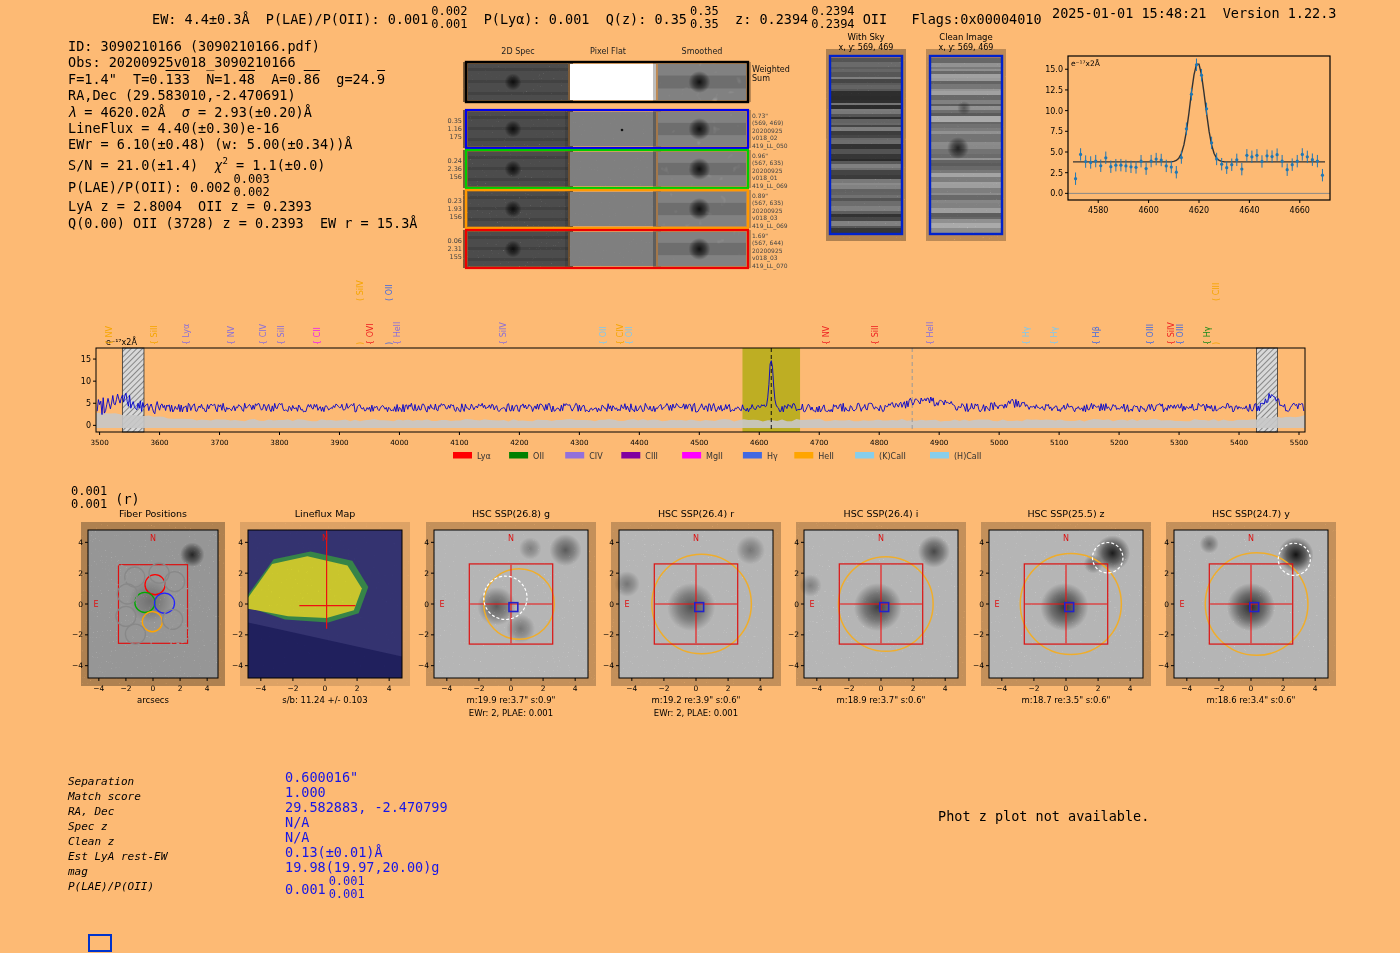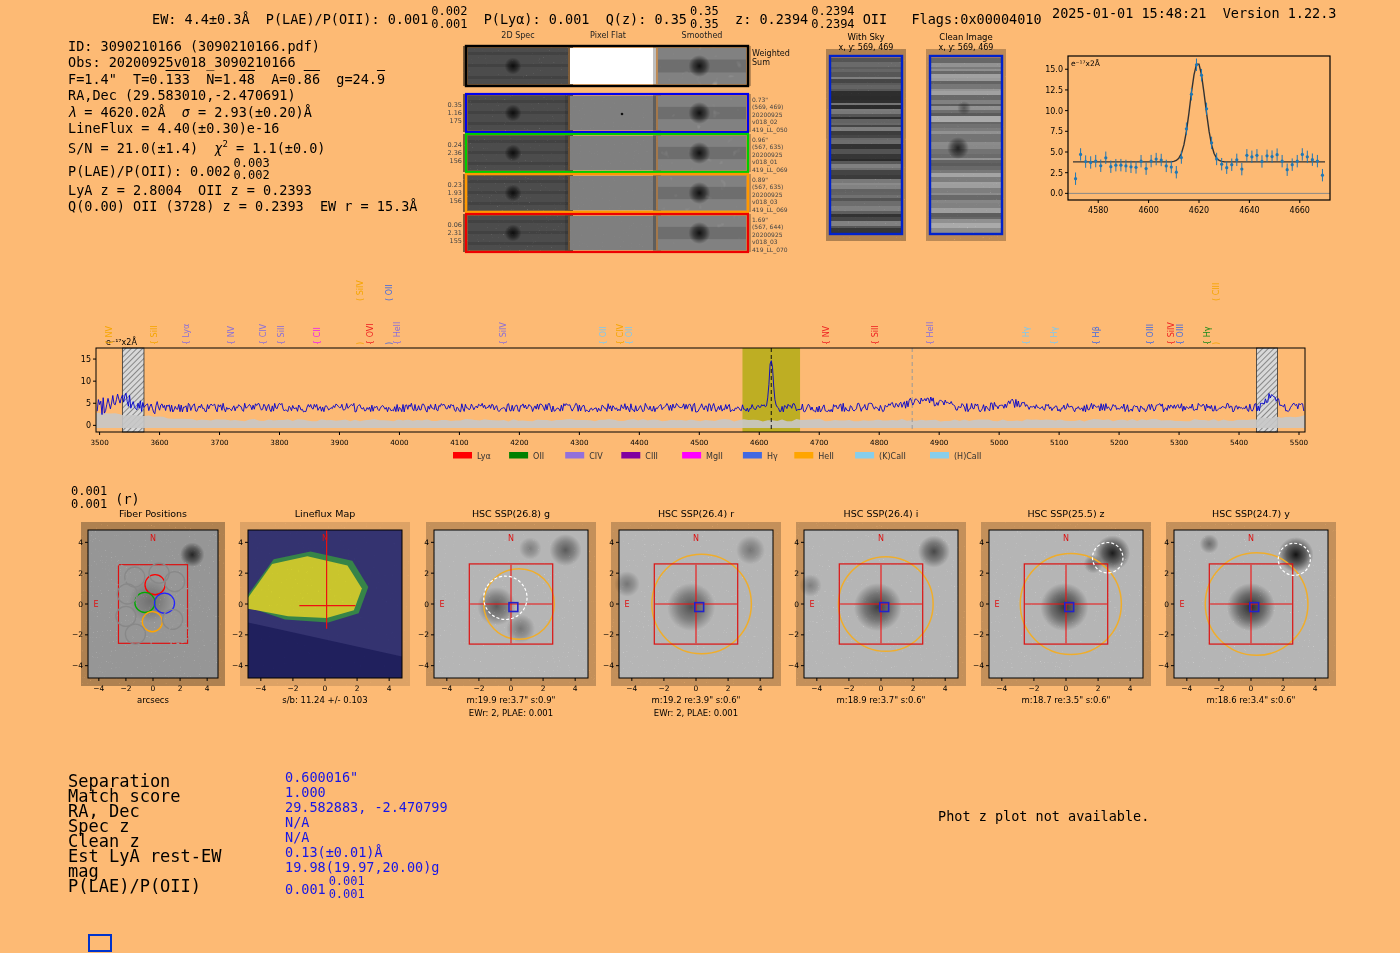--- a/index.html
+++ b/index.html
@@ -5,45 +5,46 @@
   html,body{margin:0;padding:0;background:#fff;}
   .page{position:relative;width:1400px;height:953px;background:#fdba74;overflow:hidden;
         font-family:"DejaVu Sans Mono","Liberation Mono",monospace;color:#000;}
   .abs{position:absolute;}
   .mono13{font-size:13.5px;line-height:16.4px;white-space:pre;}
   .mono13 .frac,.mono13v .frac{display:inline-block;vertical-align:-4px;font-size:12px;line-height:1.05;margin-left:3px;}
   .it{font-style:italic;}
   .ov{text-decoration:overline;}
   .sp{font-size:9px;vertical-align:6px;}
   .mono13v{font-size:13.5px;line-height:15px;white-space:pre;color:#1616e6;}
-  .labelcol{font-size:17px;line-height:15px;white-space:pre;color:#000;}
+  .labelcol{font-size:11px;line-height:15px;white-space:pre;color:#000;font-style:italic;}
   .pagebox{border:2px solid #0033cc;width:20px;height:14px;}
   svg text{font-family:"DejaVu Sans","Liberation Sans",sans-serif;}
 </style>
 </head>
 <body>
 
 <div class="page">
   <div class="abs mono13" id="hdr-left" style="left:152px;top:5px;"><span>EW: 4.4±0.3Å  P(LAE)/P(OII): 0.001</span><span class="frac"><div>0.002</div><div>0.001</div></span><span>  P(Lyα): 0.001  Q(z): 0.35</span><span class="frac"><div>0.35</div><div>0.35</div></span><span>  z: 0.2394</span><span class="frac"><div>0.2394</div><div>0.2394</div></span><span> OII   Flags:0x00004010</span></div>
   <div class="abs mono13" id="hdr-right" style="left:1052px;top:5px;">2025-01-01 15:48:21  Version 1.22.3</div>
 
   <div class="abs" id="info-block" style="left:68px;top:38px;">
       <div class="mono13"><span>ID: 3090210166 (3090210166.pdf)</span></div>
       <div class="mono13"><span>Obs: 20200925v018_3090210166</span></div>
       <div class="mono13"><span>F=1.4"  T=0.</span><span class="ov">133</span><span>  N=1.</span><span class="ov">48</span><span>  A=0.</span><span class="ov">86</span><span>  g=24.</span><span class="ov">9</span></div>
       <div class="mono13"><span>RA,Dec (29.583010,-2.470691)</span></div>
       <div class="mono13"><span class="it">λ</span><span> = 4620.02Å  </span><span class="it">σ</span><span> = 2.93(±0.20)Å</span></div>
       <div class="mono13"><span>LineFlux = 4.40(±0.30)e-16</span></div>
+      <div class="mono13"><span>EWr = 6.10(±0.48) (w: 5.00(±0.34))Å</span></div>
       <div class="mono13"><span>S/N = 21.0(±1.4)  </span><span class="it">χ</span><span class="sp">2</span><span> = 1.1(±0.0)</span></div>
       <div class="mono13"><span>P(LAE)/P(OII): 0.002</span><span class="frac"><div>0.003</div><div>0.002</div></span></div>
       <div class="mono13"><span>LyA z = 2.8004  OII z = 0.2393</span></div>
       <div class="mono13"><span>Q(0.00) OII (3728) z = 0.2393  EW r = 15.3Å</span></div>
     </div>
 
-  <div class="abs" id="spec2d-host" style="left:440px;top:28px;text-decoration:underline;"><svg width="372" height="234">
+  <div class="abs" id="spec2d-host" style="left:440px;top:44px;text-decoration:underline;"><svg width="372" height="234">
         <defs>
           <filter id="nz0" x="-5%" y="-5%" width="110%" height="110%">
             <feTurbulence type="fractalNoise" baseFrequency="0.85" numOctaves="2" seed="1" stitchTiles="stitch"></feTurbulence>
             <feColorMatrix type="matrix" values="0 0 0 0 0  0 0 0 0 0  0 0 0 0 0  0.9 0.9 0.9 0 0"></feColorMatrix>
           </filter>
           <radialGradient id="bl1">
             <stop offset="0%" stop-color="#000" stop-opacity="1"></stop>
             <stop offset="55%" stop-color="#000" stop-opacity="0.55"></stop>
             <stop offset="100%" stop-color="#000" stop-opacity="0"></stop>
           </radialGradient>

